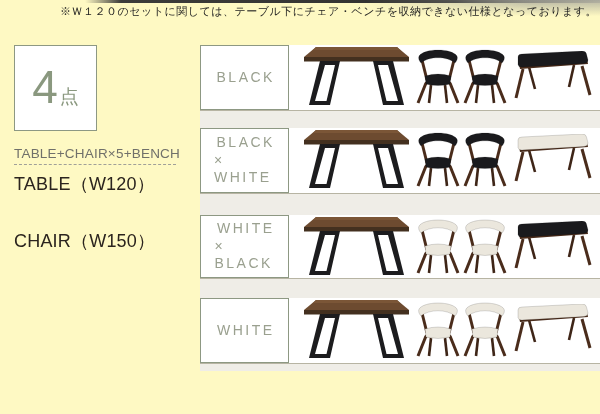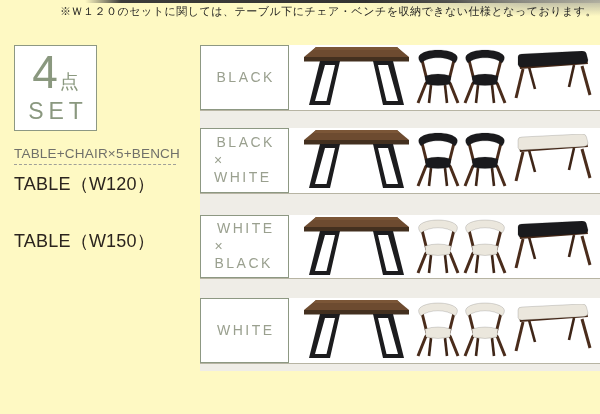--- a/index.html
+++ b/index.html
@@ -118,26 +118,25 @@
   <div class="top-strip"></div>
   <div class="top-grad"></div>
   <div class="notice">※Ｗ１２０のセットに関しては、テーブル下にチェア・ベンチを収納できない仕様となっております。</div>
 
   <aside>
     <div class="badge">
       <div class="badge-top">
         <span class="badge-num">4</span>
         <span class="badge-unit">点</span>
       </div>
-      <div class="badge-set">SET</div>
     </div>
     <div class="composition">TABLE+CHAIR×5+BENCH</div>
     <div class="dashed"></div>
     <div class="table-option w120">TABLE（W120）</div>
-    <div class="table-option w150">TABLE（W150）</div>
+    <div class="table-option w150">CHAIR（W150）</div>
   </aside>
 
   <div class="rows-backing"></div>
 
   <section class="row r1">
     <div class="label-box">
       <span>BLACK</span>
     </div>
     <svg class="furn table" width="105" height="62" viewBox="0 0 105 62">
         <use href="#sym-table"></use>

